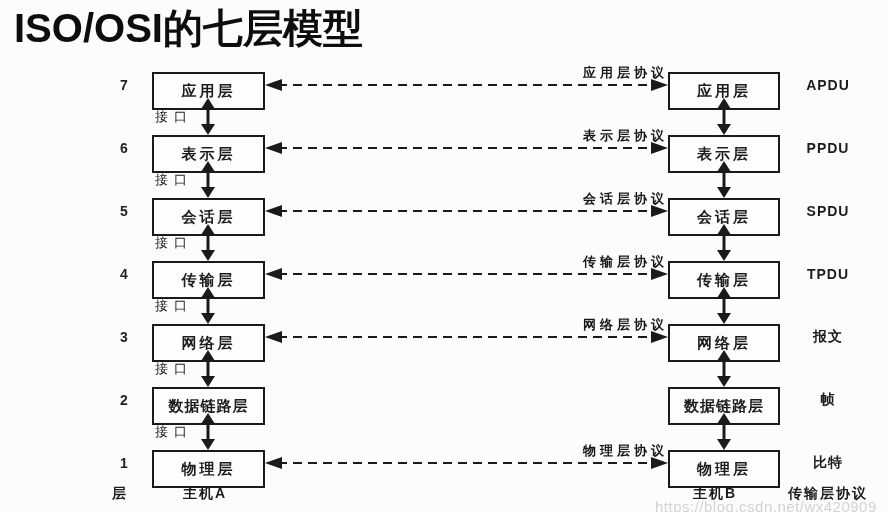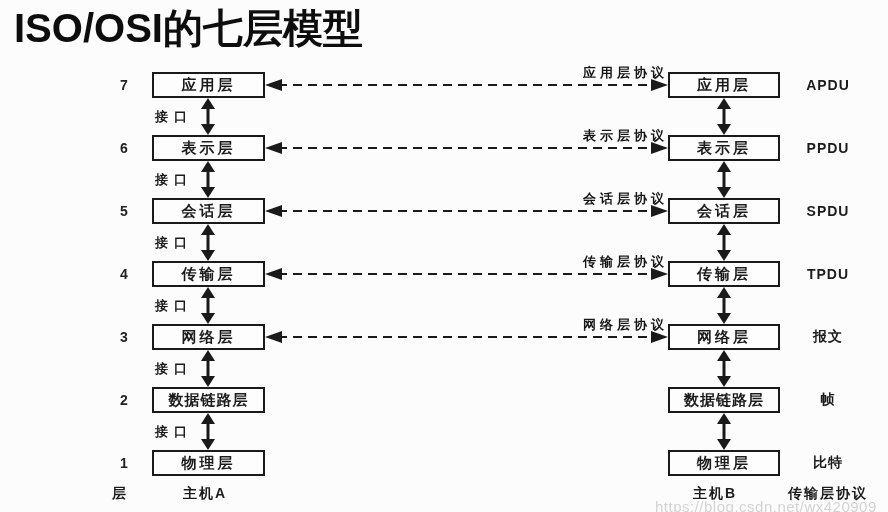--- a/index.html
+++ b/index.html
@@ -14,21 +14,21 @@
     position:absolute; left:14px; top:1px; font-size:40px; font-weight:bold;
     letter-spacing:0px; color:#0d0d0d; white-space:nowrap;
   }
   .diagram { position:absolute; inset:0; }
   .row { position:absolute; left:0; width:888px; height:26px; }
   .lnum {
     position:absolute; left:110px; top:50%; transform:translateY(-50%);
     width:28px; text-align:center; font-size:14px; font-weight:bold; color:#222;
   }
   .box {
-    position:absolute; top:0; height:26px; border:2px solid var(--line);
+    position:absolute; top:0; height:38px; border:2px solid var(--line);
     background:#fdfdfd; display:flex; align-items:center; justify-content:center;
     font-size:15px; font-weight:bold; letter-spacing:3px; color:#1c1c1c;
     white-space:nowrap;
   }
   .box.left  { left:152px; width:113px; }
   .box.right { left:668px; width:112px; }
   .hconn { position:absolute; left:265px; width:403px; top:50%; height:16px; transform:translateY(-50%); }
   .hconn .dash {
     position:absolute; left:13px; right:13px; top:50%; height:2px; margin-top:-1px;
     background:repeating-linear-gradient(90deg, var(--line) 0 9px, transparent 9px 15px);
@@ -42,21 +42,21 @@
     white-space:nowrap;
   }
   .dunit {
     position:absolute; left:791px; top:50%; transform:translateY(-50%);
     width:74px; text-align:center; font-size:14px; font-weight:bold;
     letter-spacing:1px; color:#1c1c1c; white-space:nowrap;
   }
   .gap { position:absolute; left:0; width:888px; height:37px; }
   .iface {
     position:absolute; left:155px; top:50%; transform:translateY(-50%);
-    font-size:13px; font-weight:bold; letter-spacing:6px; color:#1c1c1c;
+    font-size:13px; font-weight:normal; letter-spacing:6px; color:#1c1c1c;
   }
   .varrow { position:absolute; top:0; bottom:0; width:16px; }
   .varrow .vline {
     position:absolute; left:50%; top:7px; bottom:7px; width:3px;
     transform:translateX(-50%); background:var(--line);
   }
   .varrow::before {
     content:""; position:absolute; top:0; left:50%; transform:translateX(-50%);
     border-left:7px solid transparent; border-right:7px solid transparent;
     border-bottom:11px solid var(--line);
@@ -152,20 +152,26 @@
   <div class="row" style="top:387px">
     <div class="lnum">2</div>
     <div class="box left" style="letter-spacing:1px">数据链路层</div>
     <div class="box right" style="letter-spacing:1px">数据链路层</div>
     <div class="dunit">帧</div>
   </div>
 
   <div class="row" style="top:450px">
     <div class="lnum">1</div>
     <div class="box left">物理层</div>
+    <div class="hconn">
+      <div class="plabel">物理层协议</div>
+      <div class="dash"></div>
+      <div class="ah left"></div>
+      <div class="ah right"></div>
+    </div>
     <div class="box right">物理层</div>
     <div class="dunit">比特</div>
   </div>
 
   <div class="gap" style="top:98px">
     <div class="iface">接口</div>
     <div class="varrow" style="left:200px">
         <div class="vline"></div>
       </div>
     <div class="varrow" style="left:716px">

